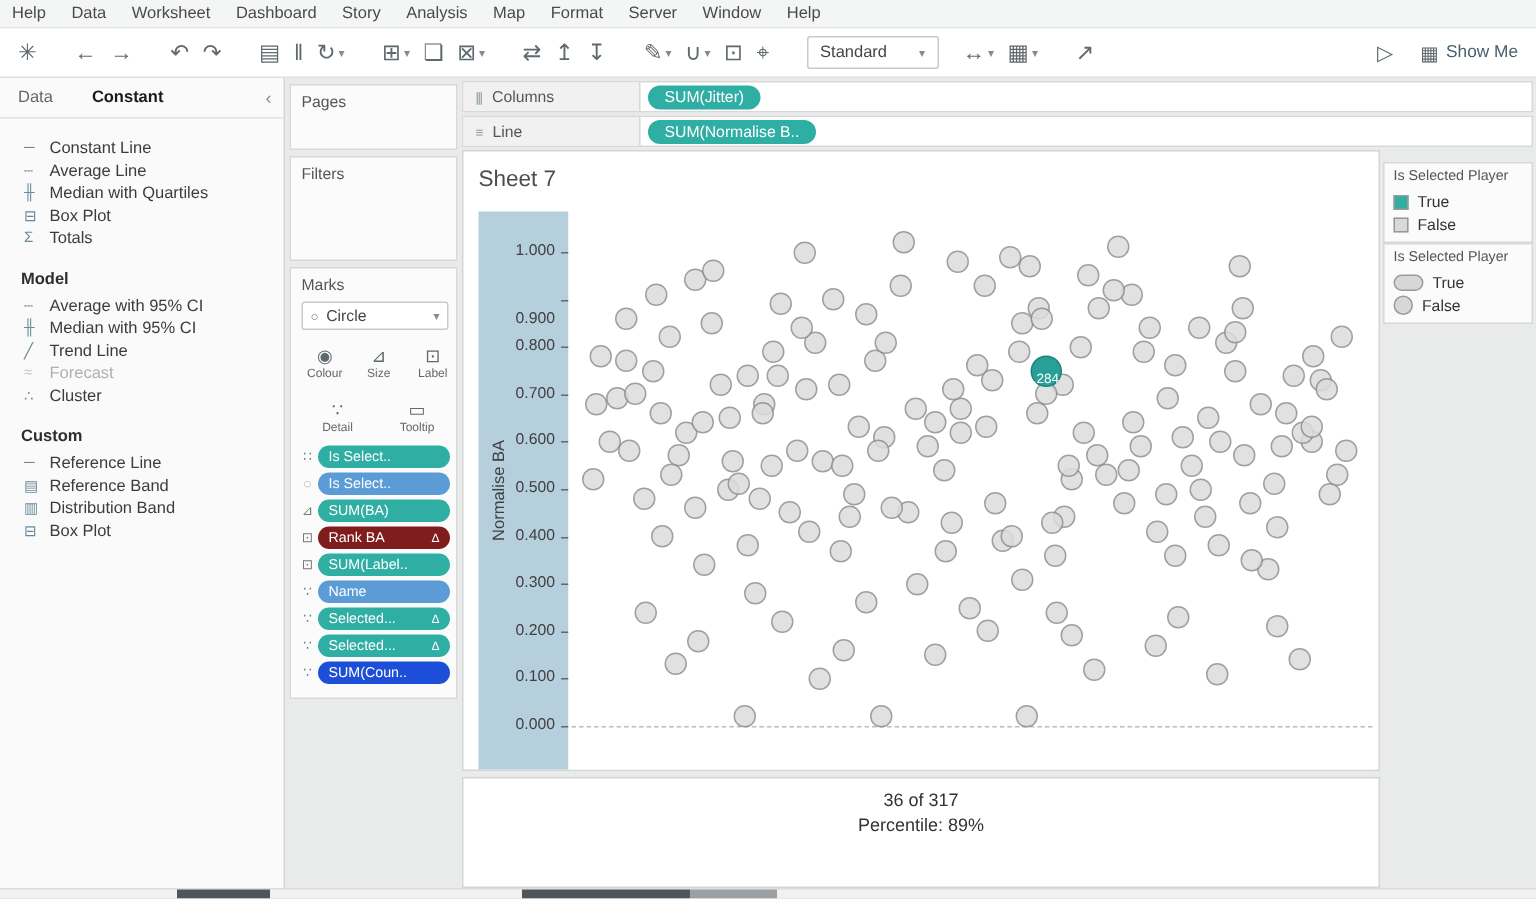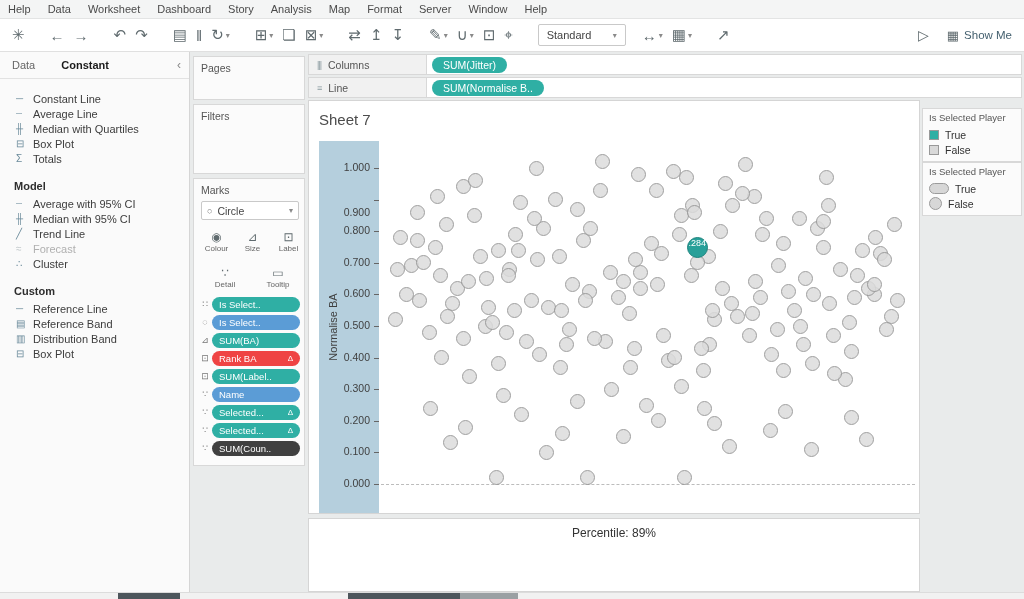--- a/index.html
+++ b/index.html
@@ -61,21 +61,21 @@
   
   .sheet-view{position:absolute;left:308px;top:100px;width:612px;height:414px;background:#fff;border:1px solid #d5d5d5;box-sizing:border-box;}
   .sheet-title{position:absolute;left:10px;top:10px;font-size:15px;color:#4c4c4c;}
   .axis-strip{position:absolute;left:10px;top:40px;width:60px;height:372px;}
   .axis-title{position:absolute;top:50%;left:14px;transform:translate(-50%,-50%) rotate(-90deg);font-size:11px;color:#3f3f3f;white-space:nowrap;}
   .ytick-label{position:absolute;right:9px;font-size:10.5px;color:#3f3f3f;}
   .ytick-mark{position:absolute;right:0;width:5px;border-top:1px solid #666;}
   .plot{position:absolute;left:70px;top:40px;width:538px;height:372px;background:#fff;}
   .zero-line{position:absolute;left:2px;right:2px;top:343px;border-top:1px dashed #bcbcbc;}
   .pt{position:absolute;width:15px;height:15px;border-radius:50%;background:#dcdcdc;border:1px solid #909090;opacity:.85;box-sizing:border-box;}
-  .pt-hl{position:absolute;width:19px;height:19px;border-radius:50%;display:flex;align-items:flex-start;justify-content:center;z-index:5;}
+  .pt-hl{position:absolute;width:19px;height:19px;border-radius:50%;display:flex;align-items:flex-end;justify-content:center;z-index:5;}
   .pt-hl span{color:#fff;font-size:9px;white-space:nowrap;}
 
   
   .caption-card{position:absolute;left:308px;top:518px;width:612px;height:74px;background:#fff;border:1px solid #d5d5d5;box-sizing:border-box;}
   .caption-label{font-size:10.5px;color:#666;padding:5px 0 0 8px;}
   .caption-body{text-align:center;font-size:12px;color:#333;line-height:17px;margin-top:6px;}
 
   
   .legend-card{position:absolute;left:922px;width:100px;background:#fbfbfb;border:1px solid #d8d8d8;box-sizing:border-box;padding:3px 0 4px 6px;}
   .legend-title{font-size:9.5px;color:#555;margin-bottom:4px;}
@@ -290,21 +290,21 @@
           </div>
         </div>
         <div class="mpill-row">
           <span class="mpill-icon">⊿</span>
           <div class="mpill" style="background: rgb(47, 175, 164);">
             <span>SUM(BA)</span>
           </div>
         </div>
         <div class="mpill-row">
           <span class="mpill-icon">⊡</span>
-          <div class="mpill" style="background: #ef4444; gap: 28px;">
+          <div class="mpill" style="background: #7f1d1d; gap: 28px;">
             <span>Rank BA</span>
             <span class="delta">Δ</span>
           </div>
         </div>
         <div class="mpill-row">
           <span class="mpill-icon">⊡</span>
           <div class="mpill" style="background: rgb(47, 175, 164);">
             <span>SUM(Label..</span>
           </div>
         </div>
@@ -323,21 +323,21 @@
         </div>
         <div class="mpill-row">
           <span class="mpill-icon">∵</span>
           <div class="mpill" style="background: rgb(47, 175, 164);">
             <span>Selected...</span>
             <span class="delta">Δ</span>
           </div>
         </div>
         <div class="mpill-row">
           <span class="mpill-icon">∵</span>
-          <div class="mpill" style="background: #404040;">
+          <div class="mpill" style="background: #1d4ed8;">
             <span>SUM(Coun..</span>
           </div>
         </div>
       </div>
   </div>
 
   <div class="shelf-row" style="top:54px;">
     <div class="shelf-label">
       <span class="sicon">|||</span>
       <span>Columns</span>
@@ -556,20 +556,21 @@
         <div class="pt" style="left: 307.72px; top: 63.74px; background: rgb(220, 220, 220); border-color: rgb(143, 143, 143);"></div>
         <div class="pt" style="left: 119.76px; top: 183.82px; background: rgb(220, 220, 220); border-color: rgb(143, 143, 143);"></div>
         <div class="pt-hl" style="left: 307.752px; top: 95.552px; background: rgb(40, 160, 153); border: 1px solid rgb(29, 131, 125);">
           <span>.284</span>
         </div>
       </div>
   </div>
 
   <div class="caption-card">
     <div class="caption-body">
+      <div>36 of 317</div>
       <div>Percentile: 89%</div>
     </div>
   </div>
 
   <div id="legends">
       <div class="legend-card" style="top: 108px;">
         <div class="legend-title">Is Selected Player</div>
         <div class="legend-row">
           <span class="sw square" style="background: rgb(47, 175, 164);"></span>
           <span>True</span>

